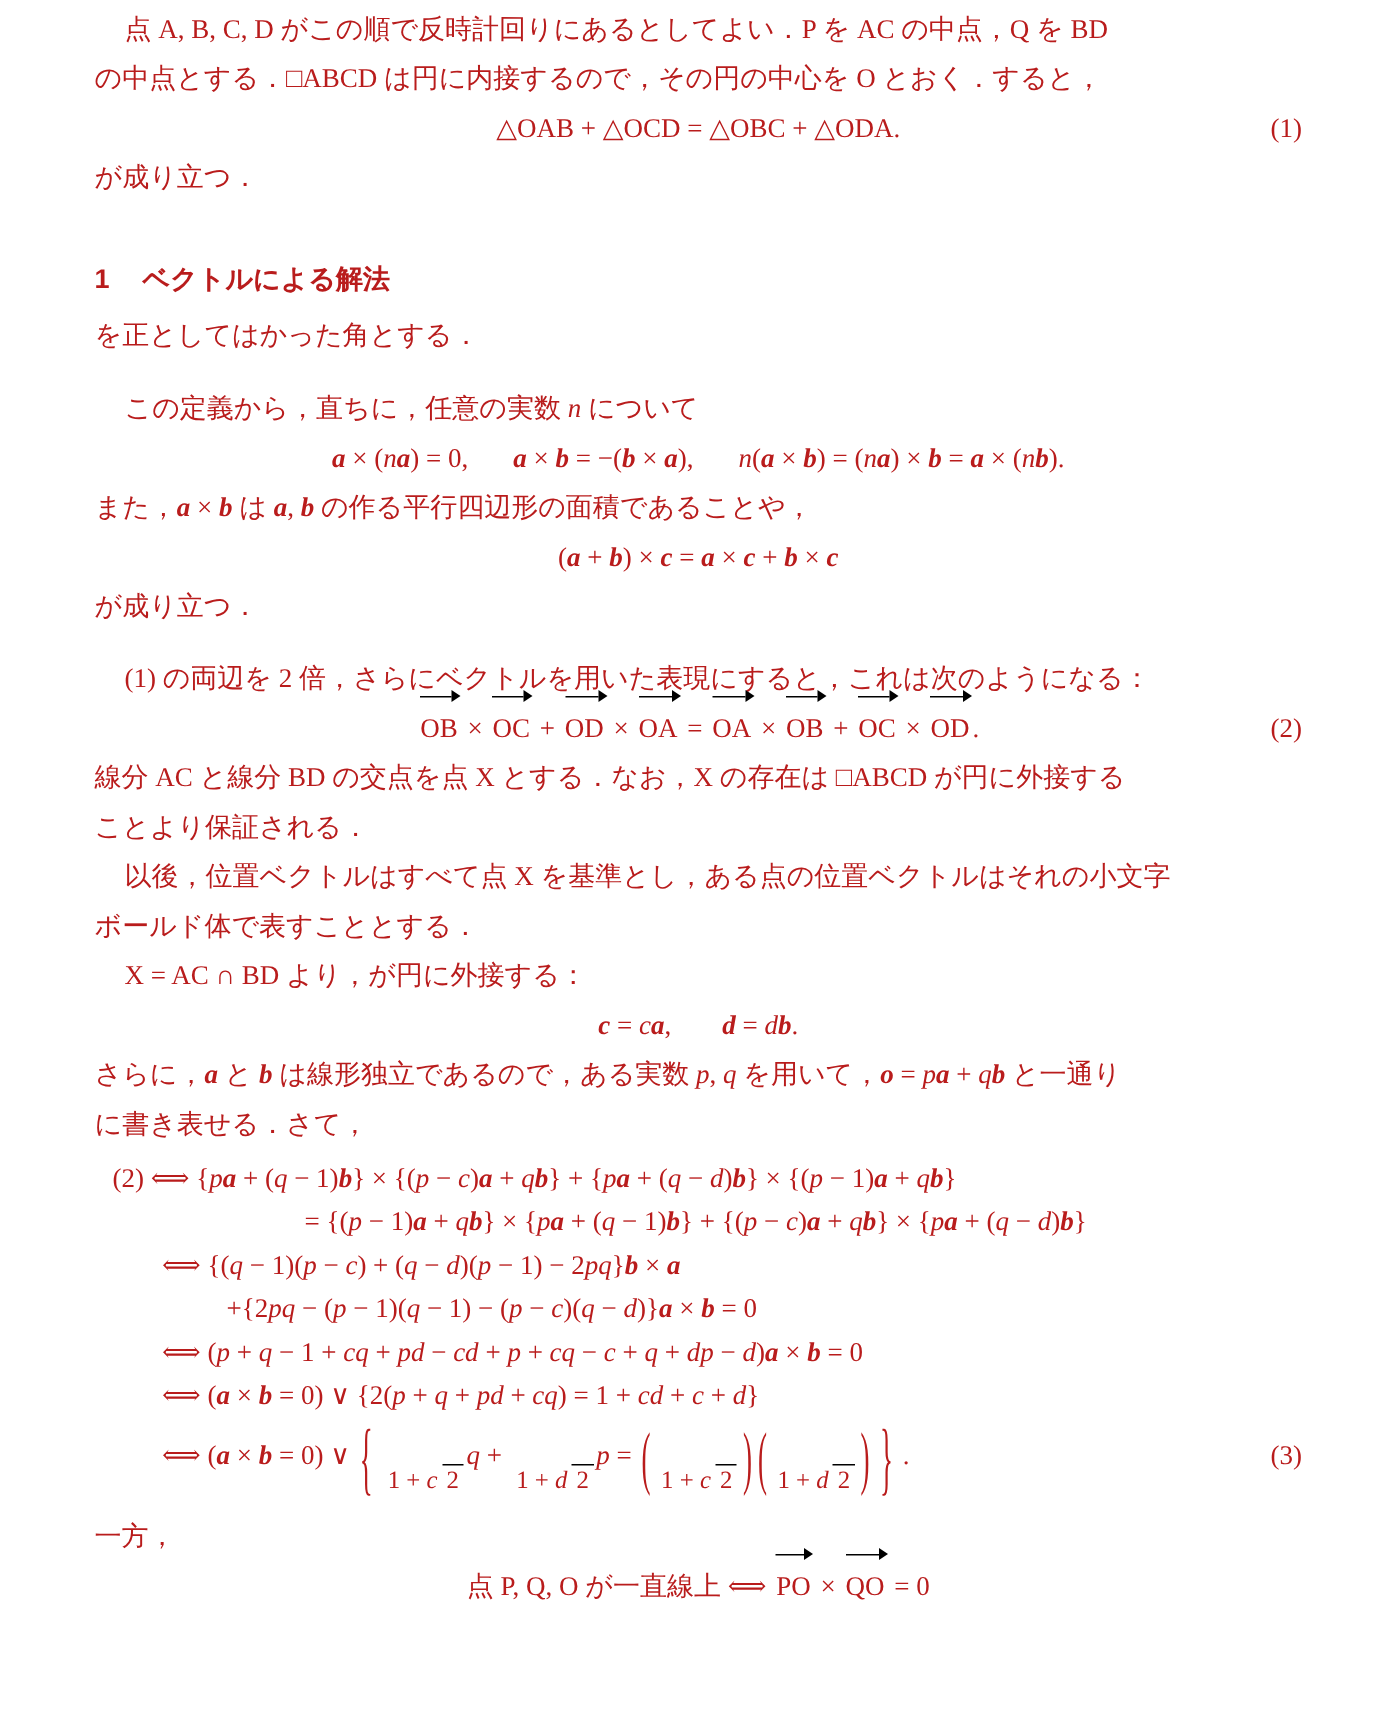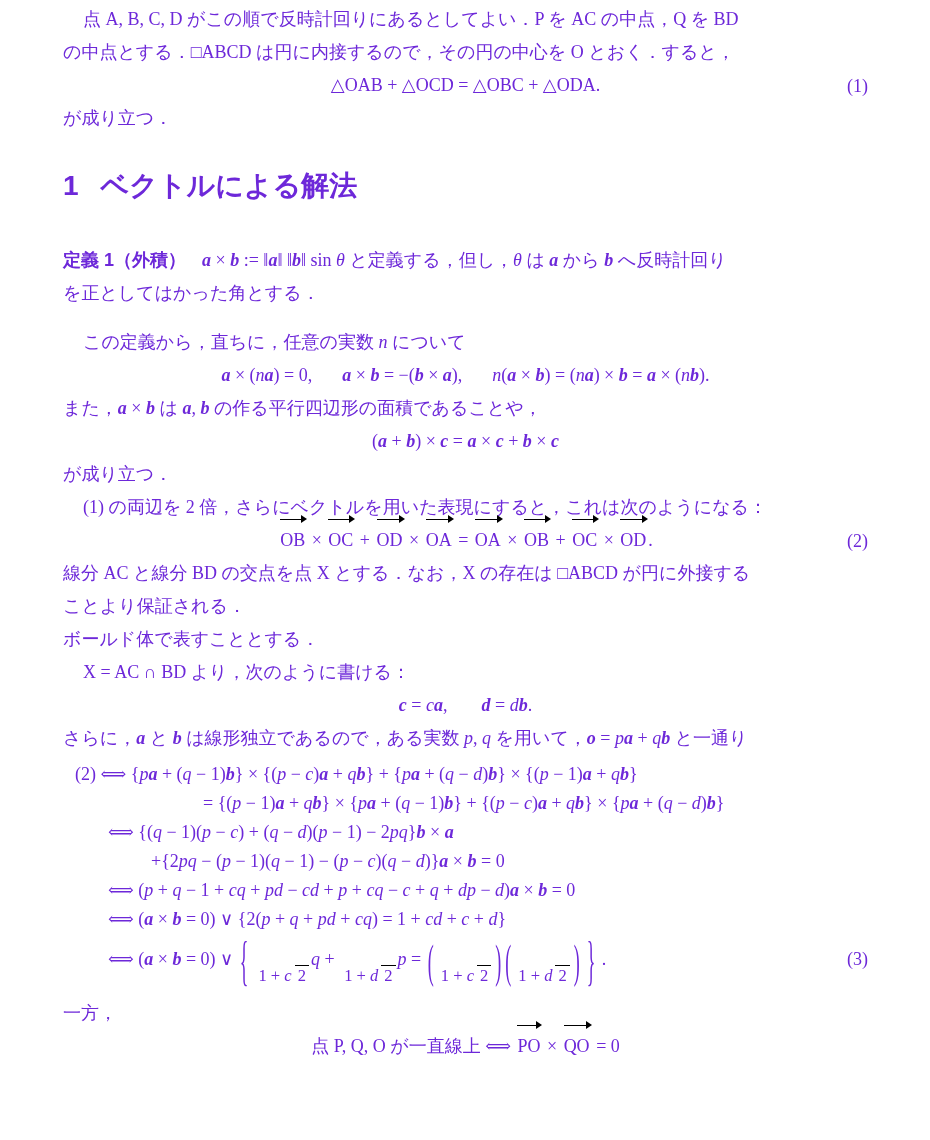--- a/index.html
+++ b/index.html
@@ -1,32 +1,32 @@
 <!DOCTYPE html>
 <html><head>
 <meta charset="utf-8">
 <style>
   html,body{margin:0;padding:0;background:#ffffff;}
   .page{
     width:930px;height:1140px;box-sizing:border-box;
-    background:#ffffff;color:#6d28d9;
+    background:#ffffff;color:#b91c1c;
     font-family:"Liberation Serif","DejaVu Serif",serif;
     font-size:18px;
     padding:3px 62px 0 63px;
     overflow:hidden;position:relative;
   }
   .block{white-space:nowrap;}
   .line{line-height:33px;height:33px;}
   .display{line-height:33px;height:33px;text-align:center;position:relative;}
   .dline{line-height:29px;height:29px;}
   .dtall{height:58px;line-height:58px;position:relative;}
   .indent{padding-left:20px;}
   .heading{
     font-family:"Liberation Sans","DejaVu Sans",sans-serif;
-    font-weight:bold;font-size:28px;height:42px;line-height:42px;
+    font-weight:bold;font-size:18px;height:42px;line-height:42px;
   }
   .hnum{margin-right:22px;font-weight:bold;}
   .bsans{font-family:"Liberation Sans","DejaVu Sans",sans-serif;font-weight:bold;}
   .mi{font-style:italic;}
   .bm{font-style:italic;font-weight:bold;}
   .vec{position:relative;display:inline-block;padding:0 2px;}
   .vec::before{content:"";position:absolute;left:2px;right:6px;top:-5px;border-top:1.4px solid #000;}
   .vec::after{content:"";position:absolute;right:0;top:-9px;width:0;height:0;
     border-top:4px solid transparent;border-bottom:4px solid transparent;border-left:6px solid #000;}
   .eqno{position:absolute;right:0;top:50%;transform:translateY(-50%);font-style:normal;font-weight:normal;}
@@ -39,35 +39,36 @@
 </style>
 </head>
 <body>
 
 <div class="page">
     <div class="block line indent">点 A, B, C, D がこの順で反時計回りにあるとしてよい．P を AC の中点，Q を BD</div>
     <div class="block line">の中点とする．□ABCD は円に内接するので，その円の中心を O とおく．すると，</div>
     <div class="block display">△OAB + △OCD = △OBC + △ODA.<span class="eqno">(1)</span></div>
     <div class="block line">が成り立つ．</div>
     <div class="block heading" style="margin-top: 30px;"><span class="hnum">1</span><span class="htitle">ベクトルによる解法</span></div>
-    <div class="block line" style="margin-top: 37px;"><span class="bsans">定義 1（外積）</span><span class="sp" style="width: 16px;"></span><span class="bm">a</span> × <span class="bm">b</span> := ‖<span class="bm">a</span>‖ ‖<span class="bm">b</span>‖ sin <span class="mi">θ</span> と定義する，但し，<span class="mi">θ</span> は <span class="bm">a</span> から <span class="bm">b</span> へ反時計回り</div>
     <div class="block line">を正としてはかった角とする．</div>
     <div class="block line indent" style="margin-top: 16px;">この定義から，直ちに，任意の実数 <span class="mi">n</span> について</div>
     <div class="block display"><span class="bm">a</span> × (<span class="mi">n</span><span class="bm">a</span>) = 0,<span class="sp" style="width: 30px;"></span><span class="bm">a</span> × <span class="bm">b</span> = −(<span class="bm">b</span> × <span class="bm">a</span>),<span class="sp" style="width: 30px;"></span><span class="mi">n</span>(<span class="bm">a</span> × <span class="bm">b</span>) = (<span class="mi">n</span><span class="bm">a</span>) × <span class="bm">b</span> = <span class="bm">a</span> × (<span class="mi">n</span><span class="bm">b</span>).</div>
     <div class="block line">また，<span class="bm">a</span> × <span class="bm">b</span> は <span class="bm">a</span>, <span class="bm">b</span> の作る平行四辺形の面積であることや，</div>
     <div class="block display">(<span class="bm">a</span> + <span class="bm">b</span>) × <span class="bm">c</span> = <span class="bm">a</span> × <span class="bm">c</span> + <span class="bm">b</span> × <span class="bm">c</span></div>
     <div class="block line">が成り立つ．</div>
-    <div class="block line indent" style="margin-top: 0;">(1) の両辺を 2 倍，さらにベクトルを用いた表現にすると，これは次のようになる：</div>
+    <div class="block line indent" style="margin-top: 15px;">(1) の両辺を 2 倍，さらにベクトルを用いた表現にすると，これは次のようになる：</div>
     <div class="block display"><span class="vec">OB</span> × <span class="vec">OC</span> + <span class="vec">OD</span> × <span class="vec">OA</span> = <span class="vec">OA</span> × <span class="vec">OB</span> + <span class="vec">OC</span> × <span class="vec">OD</span>.<span class="eqno">(2)</span></div>
     <div class="block line">線分 AC と線分 BD の交点を点 X とする．なお，X の存在は □ABCD が円に外接する</div>
     <div class="block line">ことより保証される．</div>
+    <div class="block line indent">以後，位置ベクトルはすべて点 X を基準とし，ある点の位置ベクトルはそれの小文字</div>
     <div class="block line">ボールド体で表すこととする．</div>
-    <div class="block line indent">X = AC ∩ BD より，次のように書ける：</div>
+    <div class="block line indent">X = AC ∩ BD より，が円に外接する：</div>
     <div class="block display"><span class="bm">c</span> = <span class="mi">c</span><span class="bm">a</span>,<span class="sp" style="width: 34px;"></span><span class="bm">d</span> = <span class="mi">d</span><span class="bm">b</span>.</div>
     <div class="block line">さらに，<span class="bm">a</span> と <span class="bm">b</span> は線形独立であるので，ある実数 <span class="mi">p</span>, <span class="mi">q</span> を用いて，<span class="bm">o</span> = <span class="mi">p</span><span class="bm">a</span> + <span class="mi">q</span><span class="bm">b</span> と一通り</div>
+    <div class="block line">に書き表せる．さて，</div>
     <div class="block dline" style="margin-top: 5px; padding-left: 12px;">(2)  ⟺  {<span class="mi">p</span><span class="bm">a</span> + (<span class="mi">q</span> − 1)<span class="bm">b</span>} × {(<span class="mi">p</span> − <span class="mi">c</span>)<span class="bm">a</span> + <span class="mi">q</span><span class="bm">b</span>} + {<span class="mi">p</span><span class="bm">a</span> + (<span class="mi">q</span> − <span class="mi">d</span>)<span class="bm">b</span>} × {(<span class="mi">p</span> − 1)<span class="bm">a</span> + <span class="mi">q</span><span class="bm">b</span>}</div>
     <div class="block dline" style="padding-left: 140px;">= {(<span class="mi">p</span> − 1)<span class="bm">a</span> + <span class="mi">q</span><span class="bm">b</span>} × {<span class="mi">p</span><span class="bm">a</span> + (<span class="mi">q</span> − 1)<span class="bm">b</span>} + {(<span class="mi">p</span> − <span class="mi">c</span>)<span class="bm">a</span> + <span class="mi">q</span><span class="bm">b</span>} × {<span class="mi">p</span><span class="bm">a</span> + (<span class="mi">q</span> − <span class="mi">d</span>)<span class="bm">b</span>}</div>
     <div class="block dline" style="padding-left: 45px;">⟺  {(<span class="mi">q</span> − 1)(<span class="mi">p</span> − <span class="mi">c</span>) + (<span class="mi">q</span> − <span class="mi">d</span>)(<span class="mi">p</span> − 1) − 2<span class="mi">pq</span>}<span class="bm">b</span> × <span class="bm">a</span></div>
     <div class="block dline" style="padding-left: 88px;">+{2<span class="mi">pq</span> − (<span class="mi">p</span> − 1)(<span class="mi">q</span> − 1) − (<span class="mi">p</span> − <span class="mi">c</span>)(<span class="mi">q</span> − <span class="mi">d</span>)}<span class="bm">a</span> × <span class="bm">b</span> = 0</div>
     <div class="block dline" style="padding-left: 45px;">⟺  (<span class="mi">p</span> + <span class="mi">q</span> − 1 + <span class="mi">cq</span> + <span class="mi">pd</span> − <span class="mi">cd</span> + <span class="mi">p</span> + <span class="mi">cq</span> − <span class="mi">c</span> + <span class="mi">q</span> + <span class="mi">dp</span> − <span class="mi">d</span>)<span class="bm">a</span> × <span class="bm">b</span> = 0</div>
     <div class="block dline" style="padding-left: 45px;">⟺  (<span class="bm">a</span> × <span class="bm">b</span> = 0) ∨ {2(<span class="mi">p</span> + <span class="mi">q</span> + <span class="mi">pd</span> + <span class="mi">cq</span>) = 1 + <span class="mi">cd</span> + <span class="mi">c</span> + <span class="mi">d</span>}</div>
     <div class="block dtall" style="margin-top: -4px; padding-left: 45px;">⟺  (<span class="bm">a</span> × <span class="bm">b</span> = 0) ∨ <span class="big" style="transform: scale(1, 3);">{</span><span class="sp" style="width: 3px;"></span><span class="frac">
         <span class="num">1 + <span class="mi">c</span></span>
         <span class="den">2</span>
       </span><span class="mi">q</span> + <span class="frac">

